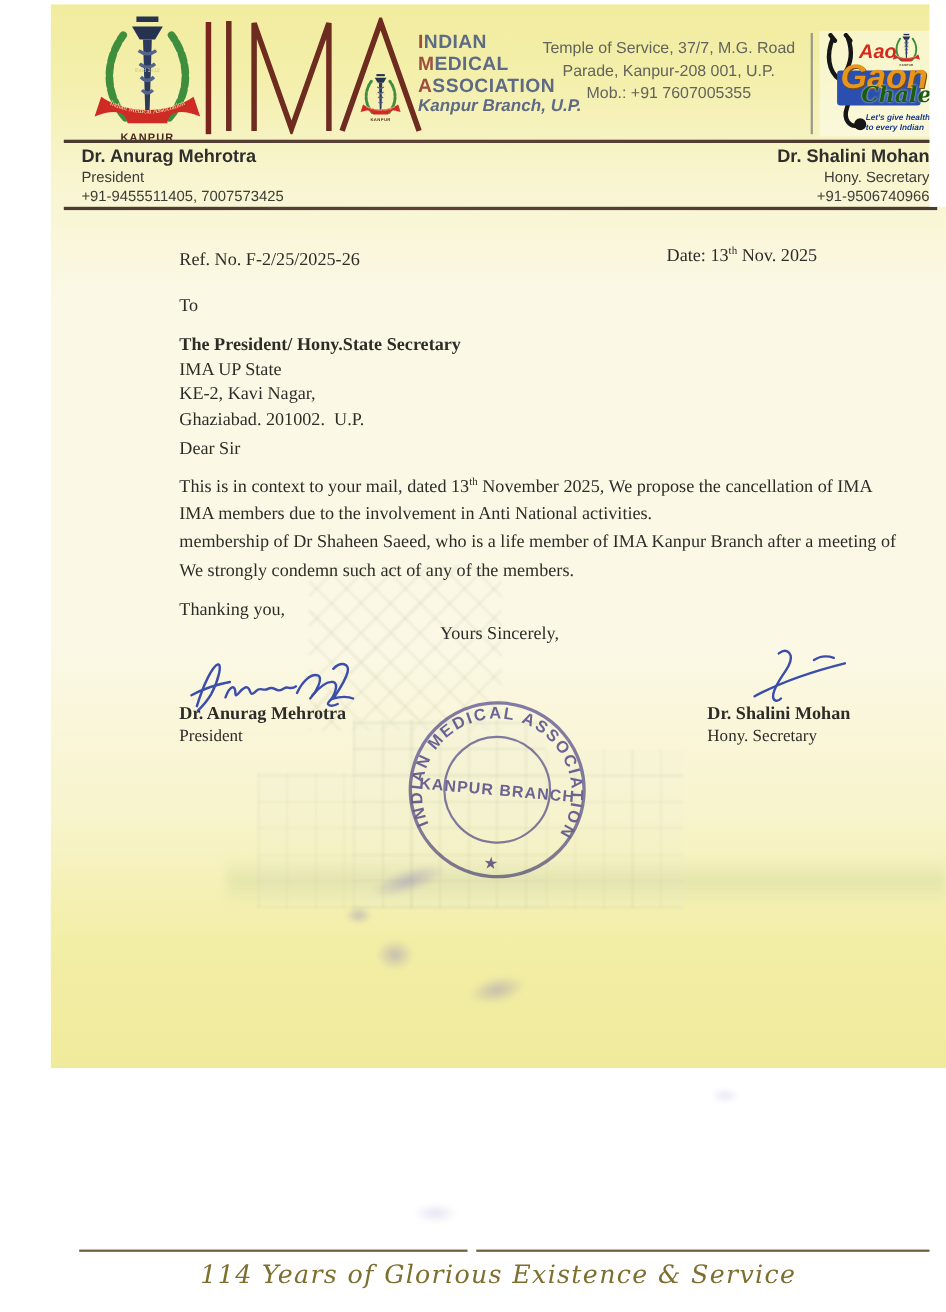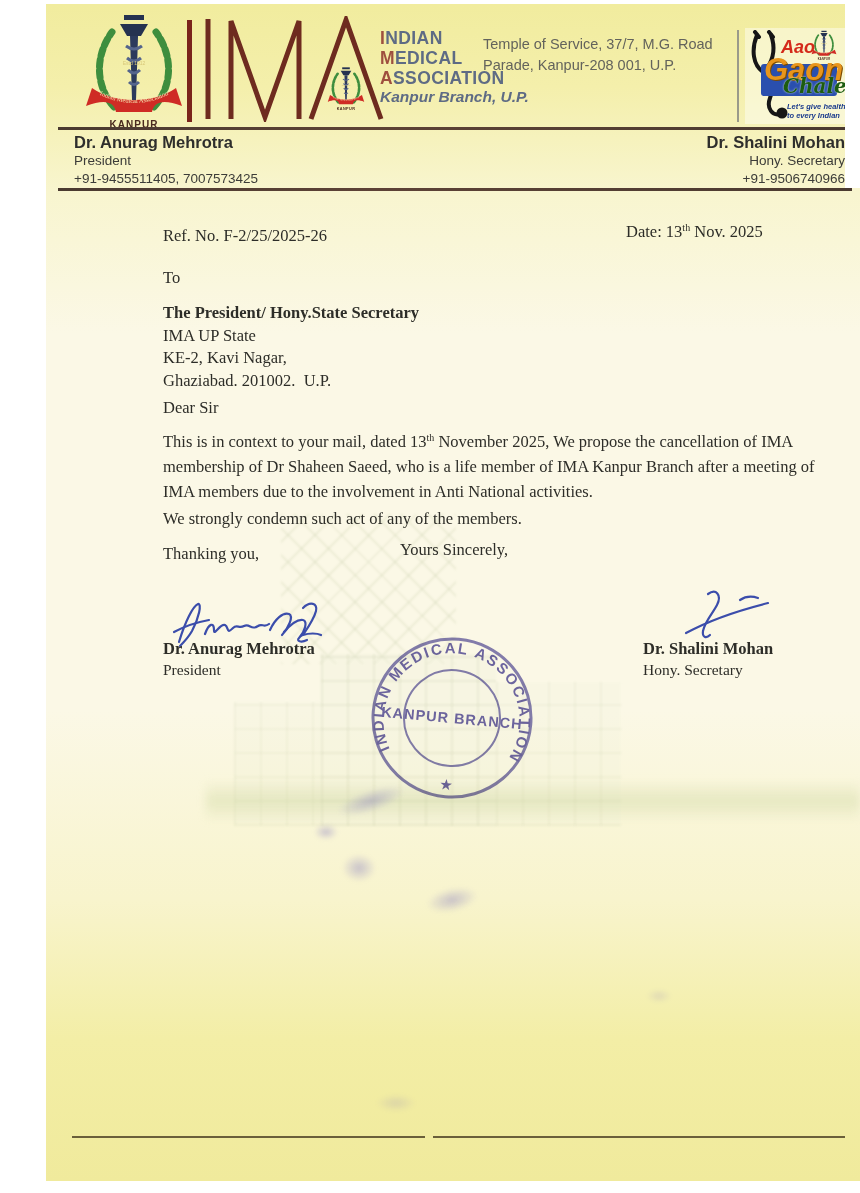--- a/index.html
+++ b/index.html
@@ -1,28 +1,28 @@
 <!DOCTYPE html>
 <html><head>
 <meta charset="utf-8">
 <style>
   html,body{margin:0;padding:0;background:#ffffff;}
   #shot{position:relative;width:860px;height:1193px;background:#ffffff;overflow:hidden;
         font-family:"Liberation Serif",serif;color:#2c2c28;}
-  #paper{position:absolute;left:46px;top:4px;width:814px;height:1177px;
+  #paper{position:absolute;left:46px;top:4px;width:814px;height:967px;
     background:linear-gradient(180deg,#f1ec9e 0%,#f4efab 7%,#f8f5cf 16%,#fbf8e6 28%,
                #fbf8e6 60%,#f8f4cd 76%,#f3eea6 88%,#f0ea9c 100%);}
   .abs{position:absolute;}
   .sans{font-family:"Liberation Sans",sans-serif;}
   .sr{position:absolute;width:1px;height:1px;overflow:hidden;clip:rect(0 0 0 0);white-space:nowrap;}
   .rule{background:linear-gradient(90deg,#4a3a30,#5d4236 40%,#4a3a30);height:2.5px;}
   .orgline{font-size:17.5px;font-weight:bold;color:#5e6b84;line-height:20px;letter-spacing:.4px;}
   .orgline .lead{color:#9e4f3e;}
   .branch{font-size:15.5px;color:#5e6b84;font-weight:bold;font-style:italic;}
-  .addr{font-size:14.5px;color:#63635c;line-height:20.5px;text-align:left;}
+  .addr{font-size:14.5px;color:#63635c;line-height:20.5px;text-align:center;}
   .offname{font-size:16.5px;font-weight:bold;color:#2e2e2c;line-height:19px;}
   .offsub{font-size:13.5px;color:#3c3c38;line-height:18px;}
   .body-text{font-size:16.5px;color:#2d2d28;}
   .recipient div{line-height:22.5px;white-space:pre-wrap;}
   .recipient div:first-child{font-weight:bold;}
   .para div{line-height:25px;}
   sup{font-size:10px;vertical-align:super;line-height:0;}
   .signame{font-size:16.5px;font-weight:bold;line-height:21px;}
   .sigtitle{font-size:15.5px;line-height:21px;}
   .frule{background:#6a5f3a;height:1.6px;}
@@ -91,20 +91,21 @@
     <div class="abs sans" style="left:334px;top:24px">
       <div class="orgline"><span class="lead">I</span><span>NDIAN</span></div>
       <div class="orgline"><span class="lead">M</span><span>EDICAL</span></div>
       <div class="orgline"><span class="lead">A</span><span>SSOCIATION</span></div>
       <div class="branch">Kanpur Branch, U.P.</div>
     </div>
 
     <div class="abs addr sans" style="right:127px;top:30px;width:250px">
       <div>Temple of Service, 37/7, M.G. Road</div>
       <div>Parade, Kanpur-208 001, U.P.</div>
+      <div>Mob.: +91 7607005355</div>
     </div>
 
     <div class="abs" style="left:691px;top:26px;width:1.5px;height:92px;background:#9a9a8a"></div>
 
     <div class="abs" style="left:699px;top:24px;width:102px;height:96px;background:rgba(255,255,250,.45)">
       <svg class="abs" style="left:2px;top:2px" width="42" height="92" viewBox="0 0 42 92">
         <g stroke="#161616" stroke-width="4" fill="none" stroke-linecap="round">
           <path d="M10 5 C4 20 6 35 16 42 C25 48 27 58 23 68 C19 79 26 86 33 84"></path>
           <path d="M24 5 C28 16 27 28 20 38"></path>
           <path d="M8 2 L12 7 M22 2 L26 7"></path>
@@ -141,43 +142,43 @@
 
     <div class="abs wm" style="left:180px;top:510px;width:430px;height:312px">
       <div class="abs wm-lattice" style="left:55px;top:0;width:175px;height:150px"></div>
       <div class="abs wm-grid" style="left:95px;top:140px;width:175px;height:172px"></div>
       <div class="abs wm-grid" style="left:270px;top:168px;width:125px;height:144px;opacity:.7"></div>
       <div class="abs wm-grid" style="left:8px;top:188px;width:88px;height:124px;opacity:.6"></div>
     </div>
     <div class="abs" style="left:160px;top:776px;width:654px;height:42px;background:linear-gradient(180deg,rgba(203,213,158,.0),rgba(203,213,158,.4),rgba(203,213,158,.0));filter:blur(4px)"></div>
 
     <div class="abs body-text" style="left:117px;top:222px">Ref. No. F-2/25/2025-26</div>
-    <div class="abs body-text" style="left:580px;top:218px"><span>Date: 13</span><sup>th</sup><span> Nov. 2025</span></div>
+    <div class="abs body-text" style="left:560px;top:218px"><span>Date: 13</span><sup>th</sup><span> Nov. 2025</span></div>
 
     <div class="abs body-text" style="left:117px;top:264px">To</div>
 
     <div class="abs body-text recipient" style="left:117px;top:298px">
       <div>The President/ Hony.State Secretary</div>
       <div>IMA UP State</div>
       <div>KE-2, Kavi Nagar,</div>
       <div>Ghaziabad. 201002.  U.P.</div>
     </div>
 
     <div class="abs body-text" style="left:117px;top:394px">Dear Sir</div>
 
     <div class="abs body-text para" style="left:117px;top:425px;width:690px">
       <div><span>This is in context to your mail, dated 13</span><sup>th</sup><span> November 2025, We propose the cancellation of IMA</span></div>
+      <div>IMA members due to the involvement in Anti National activities.</div>
       <div>membership of Dr Shaheen Saeed, who is a life member of IMA Kanpur Branch after a meeting of</div>
-      <div>IMA members due to the involvement in Anti National activities.</div>
     </div>
 
     <div class="abs body-text" style="left:117px;top:505px">We strongly condemn such act of any of the members.</div>
 
     <div class="abs body-text" style="left:117px;top:540px">Thanking you,</div>
-    <div class="abs body-text" style="left:354px;top:536px">Yours Sincerely,</div>
+    <div class="abs body-text" style="left:354px;top:562px">Yours Sincerely,</div>
 
     <svg class="abs" style="left:125px;top:584px" width="160" height="64" viewBox="0 0 160 64">
       <g stroke="#2b3fa6" stroke-width="2.2" fill="none" stroke-linecap="round" opacity=".92">
         <path d="M8 54 C14 34 22 18 27 16 C31 15 28 30 21 43 C17 50 11 56 9 58"></path>
         <path d="M3 44 C16 37 27 34 38 32"></path>
         <path d="M34 46 C38 35 43 34 43 42 C43 49 49 35 54 37 C58 39 55 47 62 40 C66 36 68 41 73 38 C79 35 80 43 87 38 C91 35 93 40 98 36"></path>
         <path d="M99 42 C104 31 112 24 118 26 C123 28 117 41 111 47"></path>
         <path d="M113 44 C120 36 127 31 132 32 C137 33 134 44 128 50 C125 53 130 55 136 52"></path>
         <path d="M132 20 C139 13 147 15 145 23 C143 31 136 41 132 47 C138 45 146 45 150 47"></path>
       </g>
@@ -216,17 +217,18 @@
 
     <div class="abs smudge" style="left:290px;top:786px;width:70px;height:22px;transform:rotate(-18deg)"></div>
     <div class="abs smudge" style="left:268px;top:820px;width:24px;height:16px"></div>
     <div class="abs smudge" style="left:296px;top:850px;width:34px;height:28px"></div>
     <div class="abs smudge" style="left:380px;top:884px;width:52px;height:24px;transform:rotate(-12deg)"></div>
     <div class="abs smudge" style="left:330px;top:1090px;width:40px;height:18px;opacity:.5"></div>
     <div class="abs smudge" style="left:600px;top:985px;width:26px;height:14px;opacity:.45"></div>
 
     <div class="abs frule" style="left:26px;top:1132px;width:353px"></div>
     <div class="abs frule" style="left:387px;top:1132px;width:412px"></div>
+    <div class="abs footer-script" style="left:0;right:0;top:1142px">114 Years of Glorious Existence &amp; Service</div>
   </div>
 
   <div class="abs" style="left:845px;top:0;width:15px;height:188px;background:#ffffff"></div>
   <div class="abs" style="left:0;top:0;width:46px;height:1193px;background:#ffffff"></div>
 </div>
 
 </body></html>

